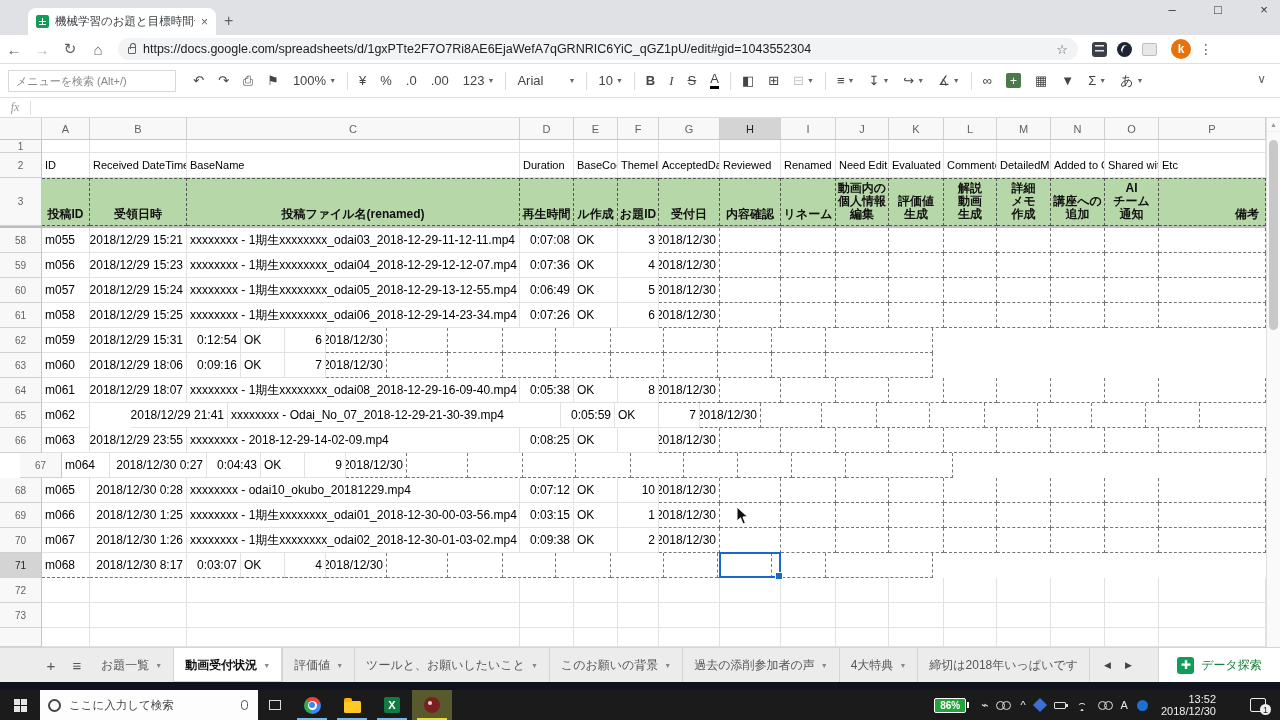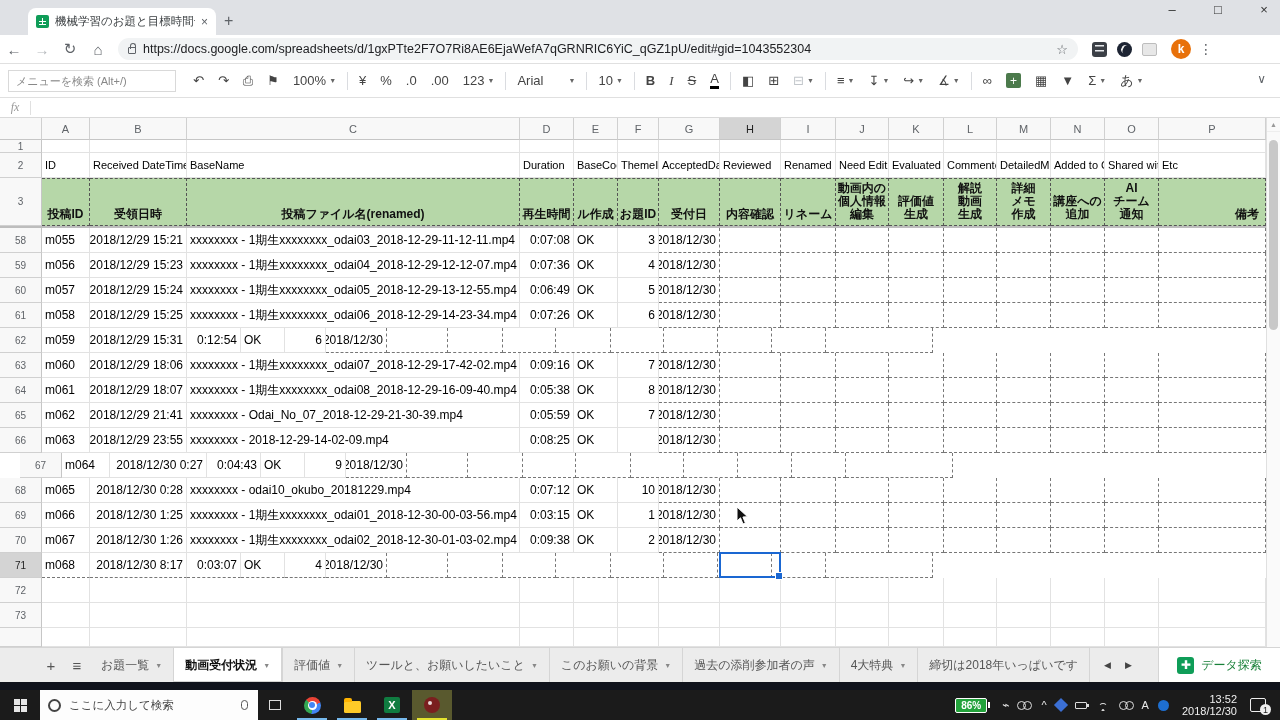--- a/index.html
+++ b/index.html
@@ -137,21 +137,21 @@
   .tray .glyph { font-size:11px; }
   .sphere { width:11px; height:11px; border-radius:50%; background:#1e6fd0; }
   .gem { width:10px; height:10px; background:#3b6fd4; transform:rotate(45deg); }
   .batt-small { width:12px; height:7px; border:1px solid #ddd; border-radius:1px; position:relative; }
   .batt-small::after { content:""; position:absolute; right:-3px; top:1px; width:2px; height:3px; background:#ddd; }
   .wifi { position:relative; width:14px; height:11px; overflow:hidden; }
   .wifi i { position:absolute; left:50%; bottom:0; transform:translateX(-50%); border:1.5px solid transparent; border-top-color:#ddd; border-radius:50%; }
   .wifi i:nth-child(1){ width:14px; height:14px; }
   .wifi i:nth-child(2){ width:9px; height:9px; bottom:-1px; }
   .wifi i:nth-child(3){ width:3px; height:3px; bottom:-1px; border:1.5px solid #ddd; background:#ddd; }
-  .clock { text-align:right; line-height:12px; font-size:11px; color:#f0f0f0; margin:0 4px 0 4px; }
+  .clock { text-align:right; line-height:12px; font-size:11px; color:#f0f0f0; margin:0 25px 0 4px; }
   .notif { position:relative; width:16px; height:14px; border:1.5px solid #eee; border-radius:2px; margin-right:14px; }
   .notif .count { position:absolute; right:-6px; bottom:-4px; background:#eee; color:#1b1b1b; font-size:9px; width:11px; height:11px; border-radius:50%; display:flex; align-items:center; justify-content:center; }
 </style>
 </head>
 <body>
 
 <div id="app">
 
   <div class="frame-top"></div>
   <div class="browser-tab">
@@ -482,21 +482,20 @@
         <div class="g-cell body-cell dash" style="width: 53px;"></div>
         <div class="g-cell body-cell dash" style="width: 54px;"></div>
         <div class="g-cell body-cell dash" style="width: 54px;"></div>
         <div class="g-cell body-cell dash" style="width: 54px;"></div>
         <div class="g-cell body-cell dash" style="width: 107px;"></div>
       </div>
       <div class="g-row" style="height: 25px;">
         <div class="rowhdr" style="width: 42px;">63</div>
         <div class="g-cell body-cell" style="width: 48px;">m060</div>
         <div class="g-cell body-cell al-r" style="width: 97px;">2018/12/29 18:06</div>
-        <div class="g-cell body-cell" style="width: 333px;">xxxxxxxx - 1期生xxxxxxxx_odai07_2018-12-29-17-42-02.mp4</div>
         <div class="g-cell body-cell al-r" style="width: 54px;">0:09:16</div>
         <div class="g-cell body-cell" style="width: 44px;">OK</div>
         <div class="g-cell body-cell al-r" style="width: 41px;">7</div>
         <div class="g-cell body-cell dash al-r" style="width: 61px;">2018/12/30</div>
         <div class="g-cell body-cell dash" style="width: 61px;"></div>
         <div class="g-cell body-cell dash" style="width: 55px;"></div>
         <div class="g-cell body-cell dash" style="width: 53px;"></div>
         <div class="g-cell body-cell dash" style="width: 55px;"></div>
         <div class="g-cell body-cell dash" style="width: 53px;"></div>
         <div class="g-cell body-cell dash" style="width: 54px;"></div>
@@ -519,21 +518,21 @@
         <div class="g-cell body-cell dash" style="width: 55px;"></div>
         <div class="g-cell body-cell dash" style="width: 53px;"></div>
         <div class="g-cell body-cell dash" style="width: 54px;"></div>
         <div class="g-cell body-cell dash" style="width: 54px;"></div>
         <div class="g-cell body-cell dash" style="width: 54px;"></div>
         <div class="g-cell body-cell dash" style="width: 107px;"></div>
       </div>
       <div class="g-row" style="height: 25px;">
         <div class="rowhdr" style="width: 42px;">65</div>
         <div class="g-cell body-cell" style="width: 48px;">m062</div>
-        <div class="g-cell body-cell al-r" style="width: 97px;">2018/12/29 21:41</div>
+        <div class="g-cell body-cell al-r" style="width: 97px; margin-left: 41px;">2018/12/29 21:41</div>
         <div class="g-cell body-cell" style="width: 333px;">xxxxxxxx - Odai_No_07_2018-12-29-21-30-39.mp4</div>
         <div class="g-cell body-cell al-r" style="width: 54px;">0:05:59</div>
         <div class="g-cell body-cell" style="width: 44px;">OK</div>
         <div class="g-cell body-cell al-r" style="width: 41px;">7</div>
         <div class="g-cell body-cell dash al-r" style="width: 61px;">2018/12/30</div>
         <div class="g-cell body-cell dash" style="width: 61px;"></div>
         <div class="g-cell body-cell dash" style="width: 55px;"></div>
         <div class="g-cell body-cell dash" style="width: 53px;"></div>
         <div class="g-cell body-cell dash" style="width: 55px;"></div>
         <div class="g-cell body-cell dash" style="width: 53px;"></div>

